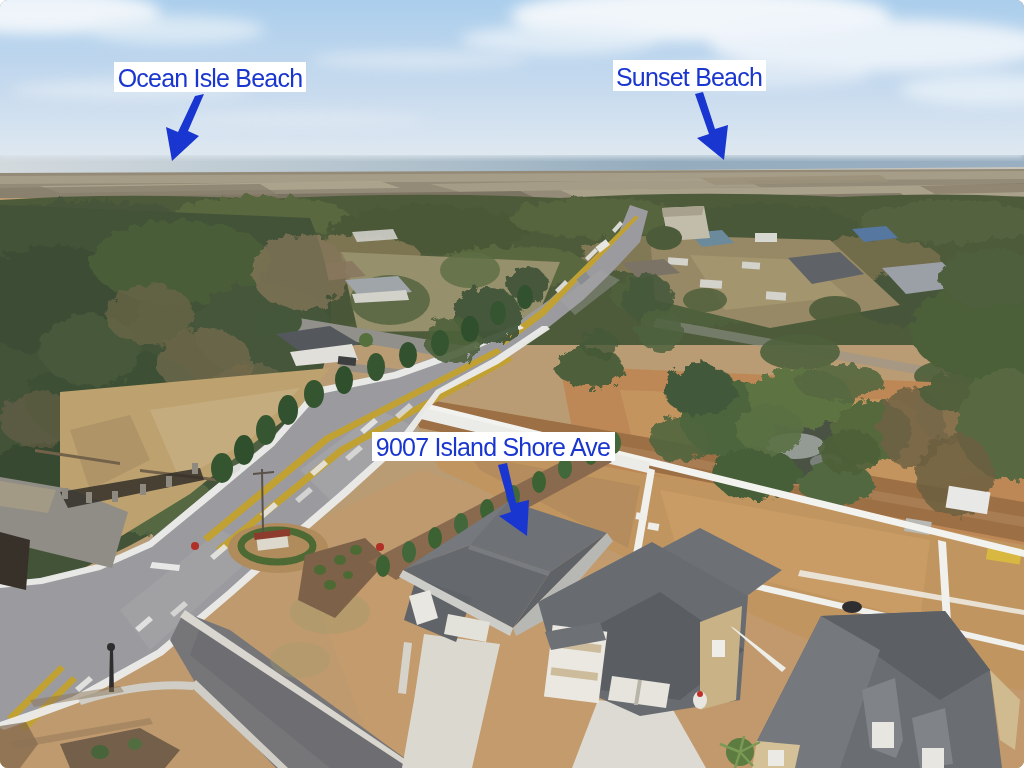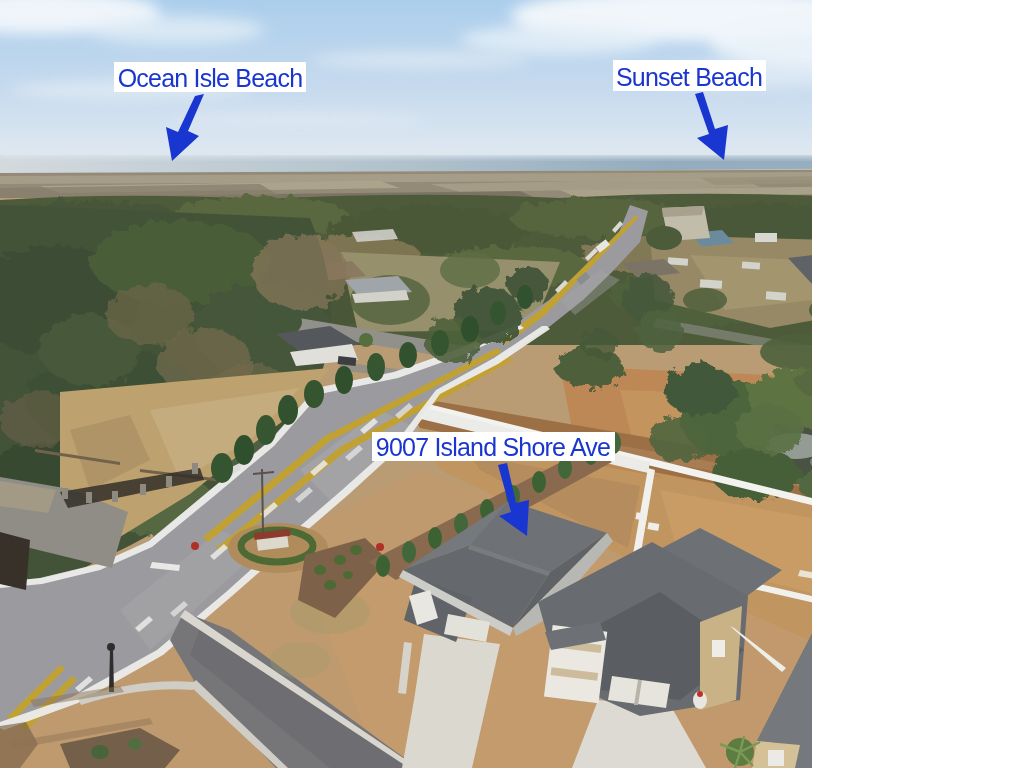--- a/index.html
+++ b/index.html
@@ -1,16 +1,16 @@
 <!DOCTYPE html>
 <html><head>
 <meta charset="utf-8">
 <style>
   html,body{margin:0;padding:0;}
-  .page{width:812px;height:768px;position:relative;overflow:hidden;font-family:"Liberation Sans",sans-serif;background:#b99c73;}
+  .page{width:1024px;height:768px;position:relative;overflow:hidden;font-family:"Liberation Sans",sans-serif;background:#b99c73;border-radius:8px;}
   svg{display:block;}
 </style>
 </head>
 <body>
 <div class="page">
 <svg width="1024" height="768" viewBox="0 0 1024 768" xmlns="http://www.w3.org/2000/svg">
 <defs>
   <linearGradient id="skyG" x1="0" y1="0" x2="0" y2="1">
     <stop offset="0" stop-color="#abceec"></stop>
     <stop offset="0.5" stop-color="#c6daee"></stop>

